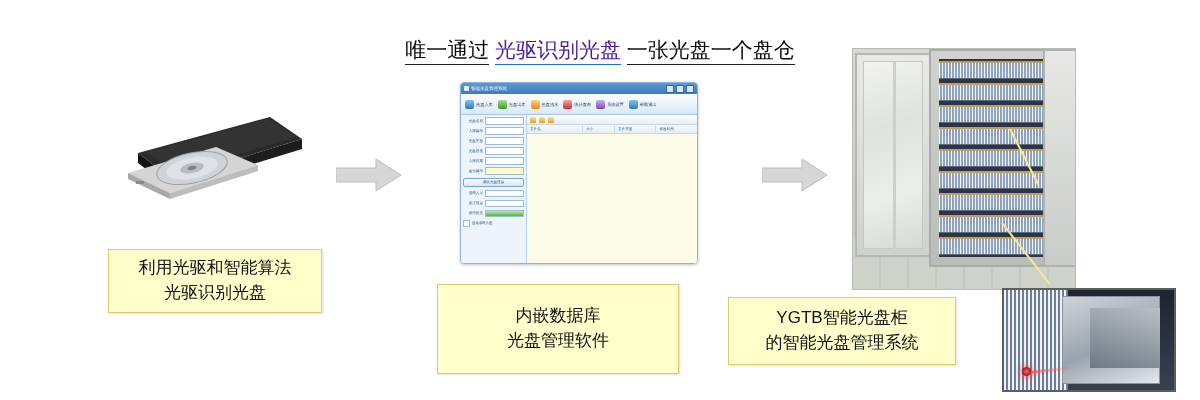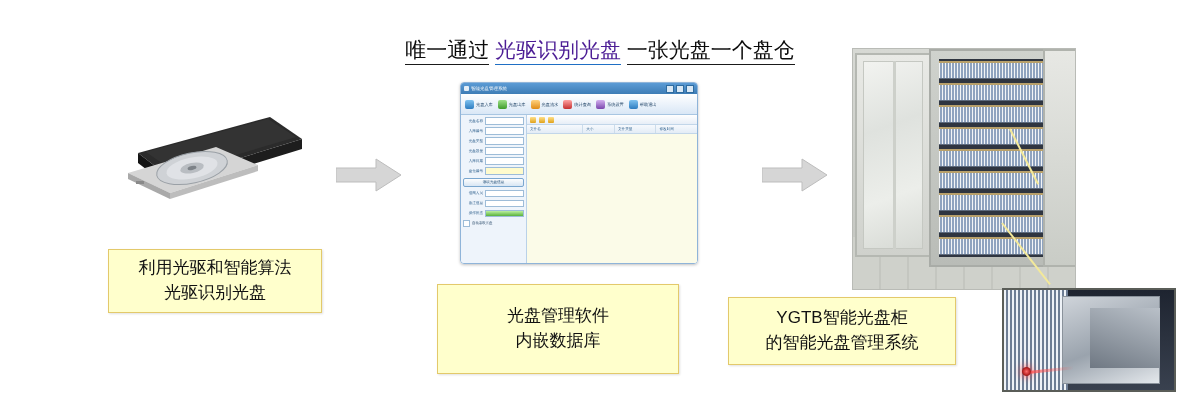--- a/index.html
+++ b/index.html
@@ -475,22 +475,22 @@
     <div class="beam"></div>
     <div class="led"></div>
   </div>
 
   <div class="callout" id="callout-drive">
     <span class="ln">利用光驱和智能算法</span>
     <span class="ln">光驱识别光盘</span>
   </div>
 
   <div class="callout" id="callout-software">
+    <span class="ln">内嵌数据库</span>
     <span class="ln">光盘管理软件</span>
-    <span class="ln">内嵌数据库</span>
   </div>
 
   <div class="callout" id="callout-cabinet">
     <span class="ln">YGTB智能光盘柜</span>
     <span class="ln">的智能光盘管理系统</span>
   </div>
 
 </div>
 
 </body></html>

